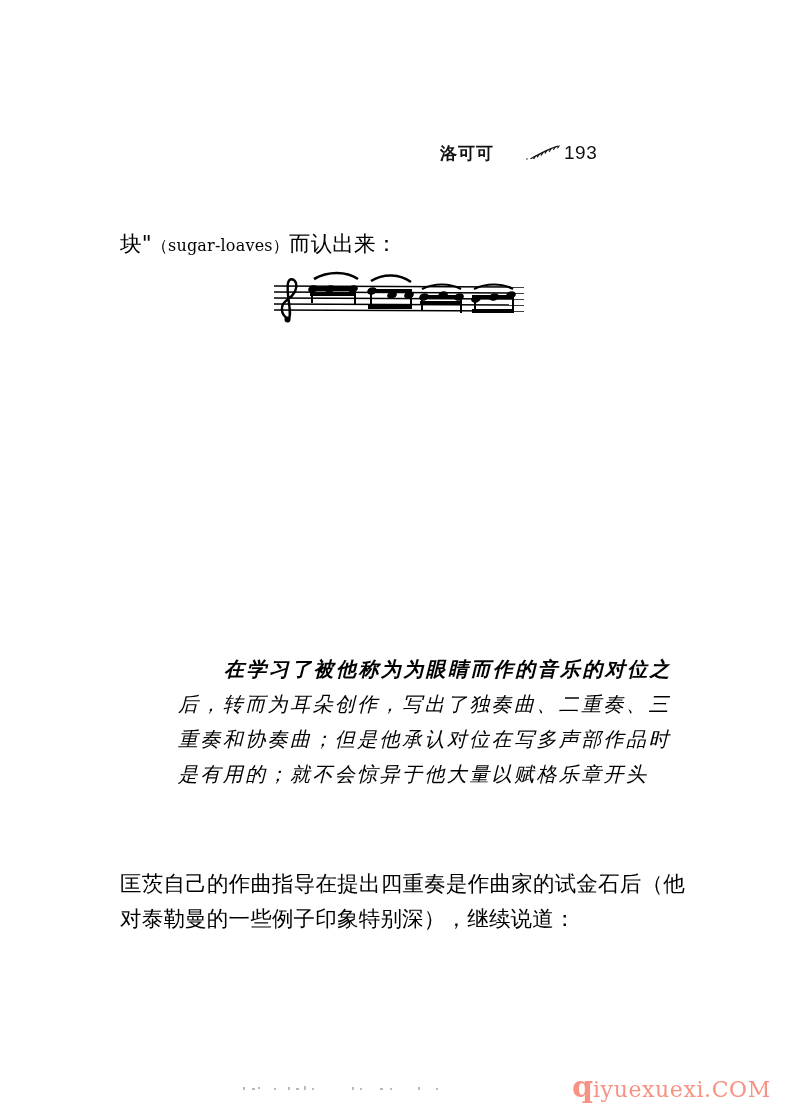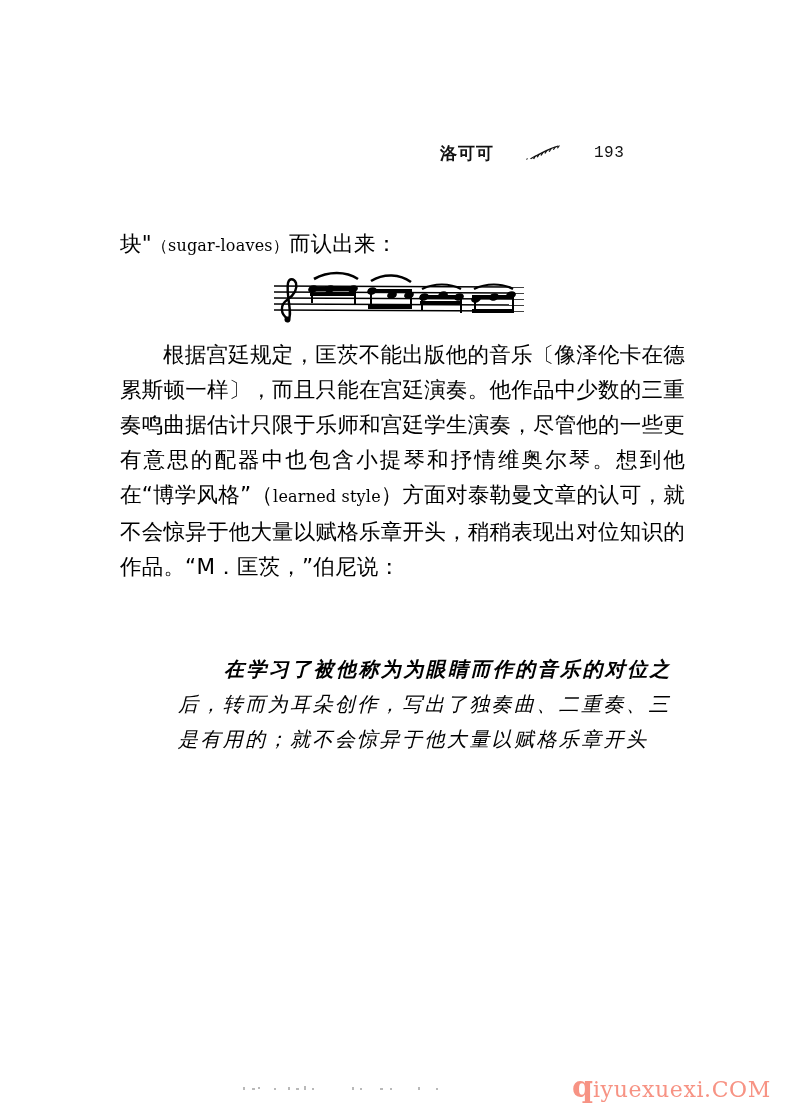--- a/index.html
+++ b/index.html
@@ -43,23 +43,22 @@
     color: #111;
   }
   .runhead-orn {
     margin-left: 30px;
     width: 40px;
     height: 20px;
     position: relative;
   }
   .runhead-orn svg { display:block; }
   .runhead-page {
-    margin-left: 30px;
-    font-family: Liberation Mono, monospace;
-    font-size: 16px;
+    font-family: Liberation Sans, sans-serif;
+    font-size: 19px;
     letter-spacing: 0.5px;
     color: #111;
   }
 
   
   .body-col {
     position: absolute;
     left: 120px;
     top: 226px;
     width: 565px;
@@ -246,29 +245,32 @@
             <ellipse cx="243" cy="26" rx="5" ry="3.6" transform="rotate(-18 243 26)"></ellipse>
             <rect x="206" y="28" width="2" height="16"></rect>
             <rect x="244" y="26" width="2" height="16"></rect>
             <rect x="204" y="40" width="42" height="4"></rect>
           </g>
           <path d="M206,20 C218,14 234,14 245,20" fill="none" stroke="#000" stroke-width="2.2"></path>
         </svg>
       </div>
     </div>
 
-    <p class="para para-main"><span>根据宫廷规定，匡茨不能出版他的音乐〔像泽伦卡在德累斯顿一样〕，而且只能在宫廷演奏。他作品中少数的三重奏鸣曲据估计只限于乐师和宫廷学生演奏，尽管他的一些更有意思的配器中也包含小提琴和抒情维奥尔琴。想到他在“博学风格”（</span><span class="lat">learned style</span><span>）方面对泰勒曼文章的认可，就不会惊异于他大量以赋格乐章开头，稍稍表现出对位知识的作品。“M．匡茨，”伯尼说：</span></p>
   </div>
 
   <div class="quote-wrap">
     <p class="quote quote-first">在学习了被他称为为眼睛而作的音乐的对位之</p>
     <p class="quote">后，转而为耳朵创作，写出了独奏曲、二重奏、三</p>
+    <p class="quote">重奏和协奏曲；但是他承认对位在写多声部作品时</p>
     <p class="quote">是有用的；就不会惊异于他大量以赋格乐章开头</p>
   </div>
 
+  <div class="para-tail-wrap">
+    <p class="para">匡茨自己的作曲指导在提出四重奏是作曲家的试金石后（他对泰勒曼的一些例子印象特别深），继续说道：</p>
+  </div>
 
   <div class="scan-specks">
     <svg width="300" height="8" viewBox="0 0 300 8" aria-hidden="true">
       <g fill="#b9b9b9">
         <rect x="3" y="2" width="2" height="3"></rect>
         <rect x="12" y="3" width="3" height="2"></rect>
         <rect x="18" y="2" width="2" height="2"></rect>
         <rect x="34" y="3" width="2" height="2"></rect>
         <rect x="48" y="2" width="2" height="3"></rect>
         <rect x="56" y="3" width="3" height="2"></rect>

